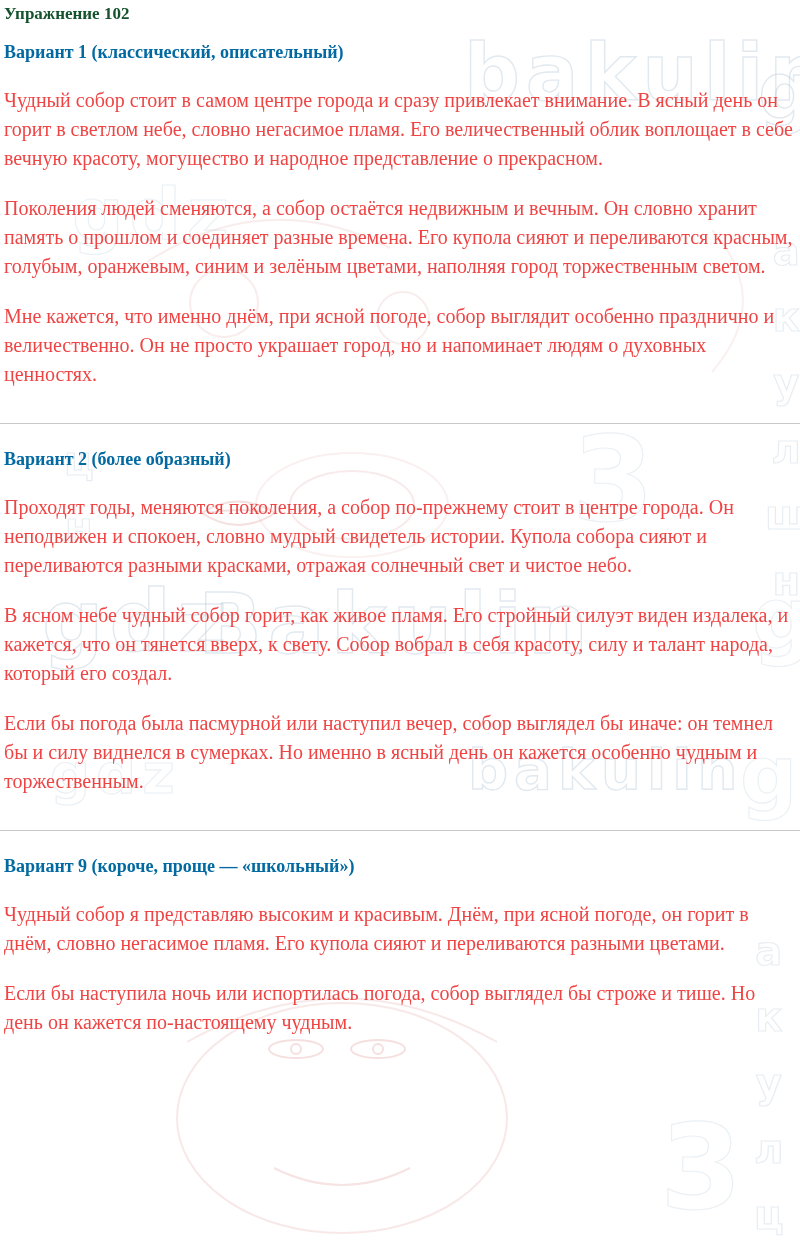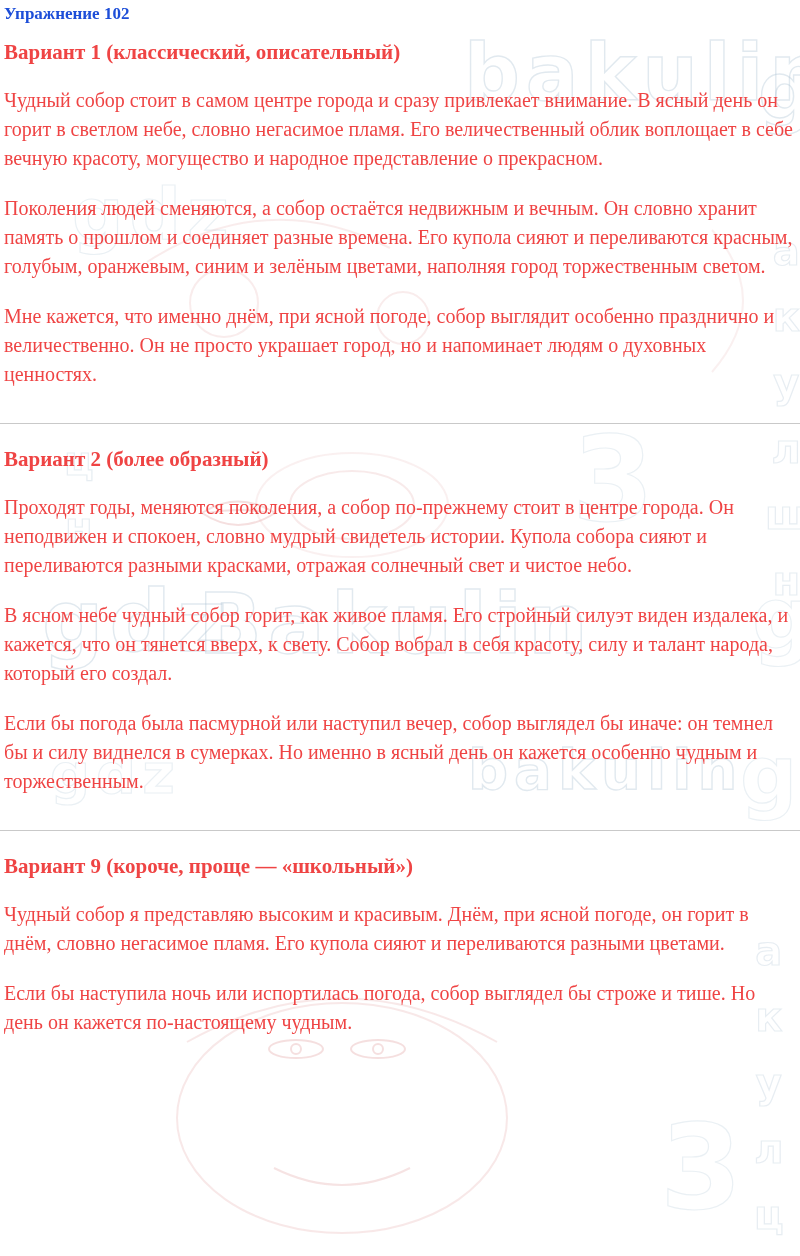--- a/index.html
+++ b/index.html
@@ -31,24 +31,24 @@
     font-family:"DejaVu Sans", sans-serif;font-weight:bold;
     font-size:40px;line-height:66px;color:transparent;
     -webkit-text-stroke:1.2px rgba(175,196,213,0.30);
   }
   .wm-doodles{position:absolute;left:0;top:0;}
 
   
   .content{position:relative;z-index:1;padding:0 6px 0 4px;}
   .doc-title{
     margin-top:3px;
-    font-size:17px;line-height:22px;font-weight:bold;color:#1d4ed8;
+    font-size:17px;line-height:22px;font-weight:bold;color:#14532d;
   }
   .variant-heading{
-    font-size:21px;line-height:25px;font-weight:bold;color:#ef4444;
+    font-size:18px;line-height:25px;font-weight:bold;color:#0369a1;
   }
   .vh-1{margin-top:15px;}
   .vh-2,.vh-3{margin-top:23px;}
   .para{
     margin:21px 0 0 0;
     font-size:20px;line-height:29px;color:#ef4444;
   }
   .divider{
     border:none;border-top:1px solid #c9c9c9;
     margin:34px -6px 0 -4px;height:0;

